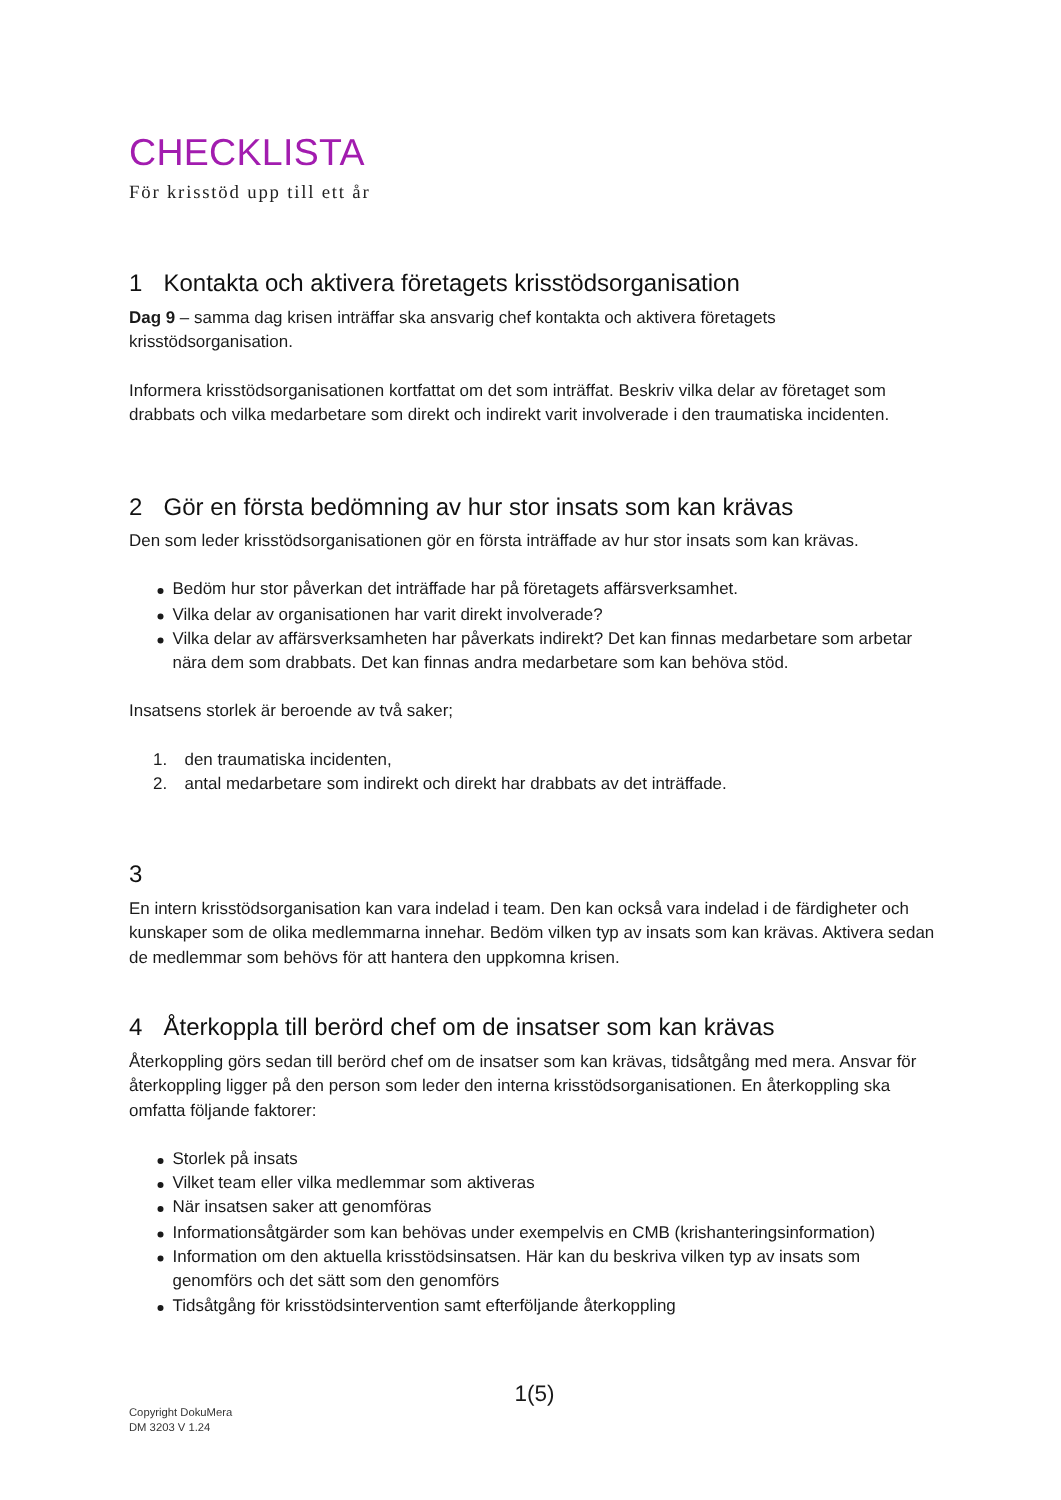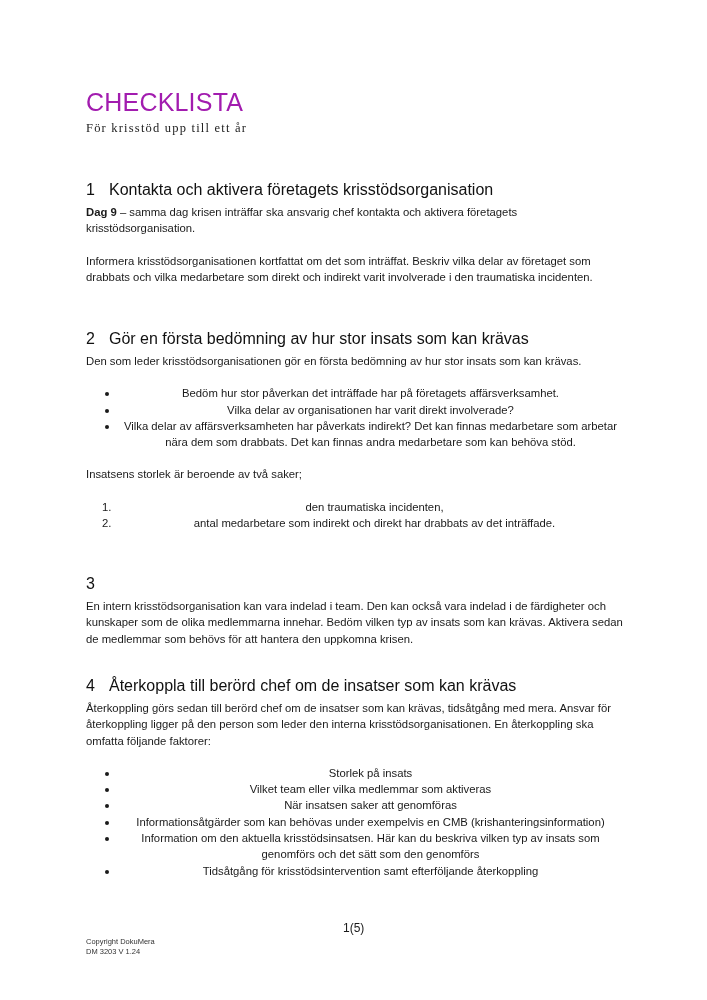--- a/index.html
+++ b/index.html
@@ -17,30 +17,30 @@
       font-size: 12.5px; letter-spacing: 1.2px; color: #222; margin: 0; font-family: Liberation Serif, serif;
     }
     .section { position: absolute; left: 0; width: 540px; }
     .h {
       font-size: 16px; margin: 0 0 5px 0; font-weight: normal; color: #111;
       display: flex;
     }
     .h .num { width: 23px; display: inline-block; }
     p { margin: 0; font-size: 11.3px; line-height: 16.3px; }
     .gap { height: 16px; }
-    ul, ol { margin: 0; padding: 0; list-style: none; text-align: center; }
+    ul, ol { margin: 0; padding: 0; list-style: none; }
     li { font-size: 11.3px; line-height: 16.3px; position: relative; padding-left: 29px; }
     ul li::before {
       content: ""; position: absolute; left: 19px; top: 7px;
       width: 4px; height: 4px; border-radius: 50%; background: #1a1a1a;
     }
     ol li .n { position: absolute; left: 16px; }
     ol li { padding-left: 37px; }
     .b { font-weight: bold; }
-    .pagenum { position: absolute; top: 921px; left: 343px; font-size: 12px; }
+    .pagenum { position: absolute; top: 921px; left: 343px; font-size: 15px; }
     .footer { position: absolute; left: 86px; top: 937px; font-size: 7.5px; line-height: 10px; color: #333; }
   </style>
 </head>
 <body>
 
 <div class="page">
   <h1 class="title">CHECKLISTA</h1>
   <div class="subtitle">För krisstöd upp till ett år</div>
 
   <div class="section" style="top:181px;">
@@ -51,21 +51,21 @@
     <p><span class="b">Dag 9</span><span> – samma dag krisen inträffar ska ansvarig chef kontakta och aktivera företagets krisstödsorganisation.</span></p>
     <div class="gap"></div>
     <p>Informera krisstödsorganisationen kortfattat om det som inträffat. Beskriv vilka delar av företaget som drabbats och vilka medarbetare som direkt och indirekt varit involverade i den traumatiska incidenten.</p>
   </div>
 
   <div class="section" style="top:330px;">
     <h2 class="h">
       <span class="num">2</span>
       <span>Gör en första bedömning av hur stor insats som kan krävas</span>
     </h2>
-    <p>Den som leder krisstödsorganisationen gör en första bedömning av hur stor insats som kan krävas.</p>
+    <p>Den som leder krisstödsorganisationen gör en första inträffade av hur stor insats som kan krävas.</p>
     <div class="gap"></div>
     <ul>
       <li>Bedöm hur stor påverkan det inträffade har på företagets affärsverksamhet.</li>
       <li>Vilka delar av organisationen har varit direkt involverade?</li>
       <li>Vilka delar av affärsverksamheten har påverkats indirekt? Det kan finnas medarbetare som arbetar nära dem som drabbats. Det kan finnas andra medarbetare som kan behöva stöd.</li>
     </ul>
     <div class="gap"></div>
     <p>Insatsens storlek är beroende av två saker;</p>
     <div class="gap"></div>
     <ol>

